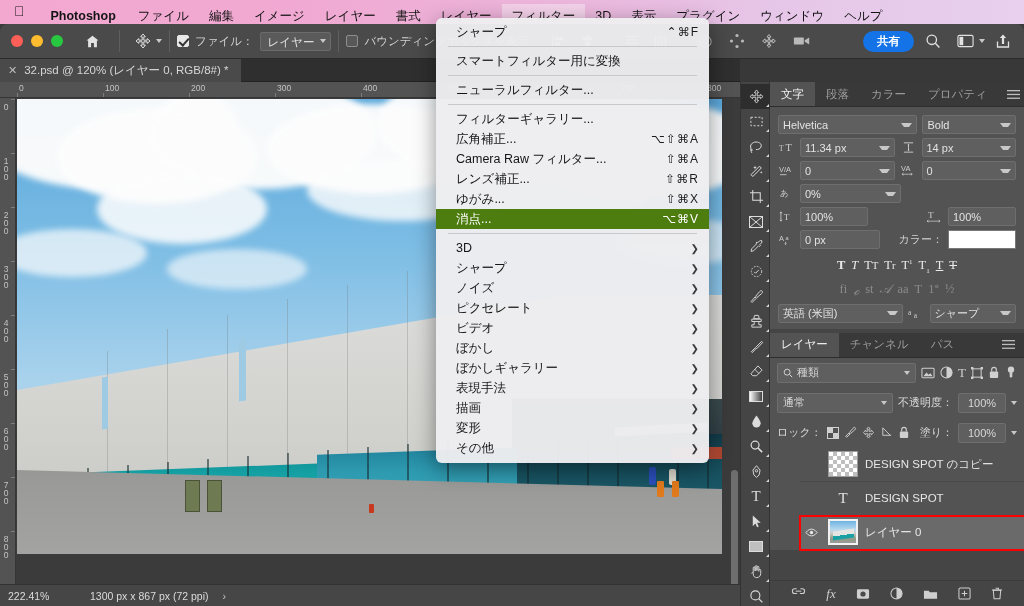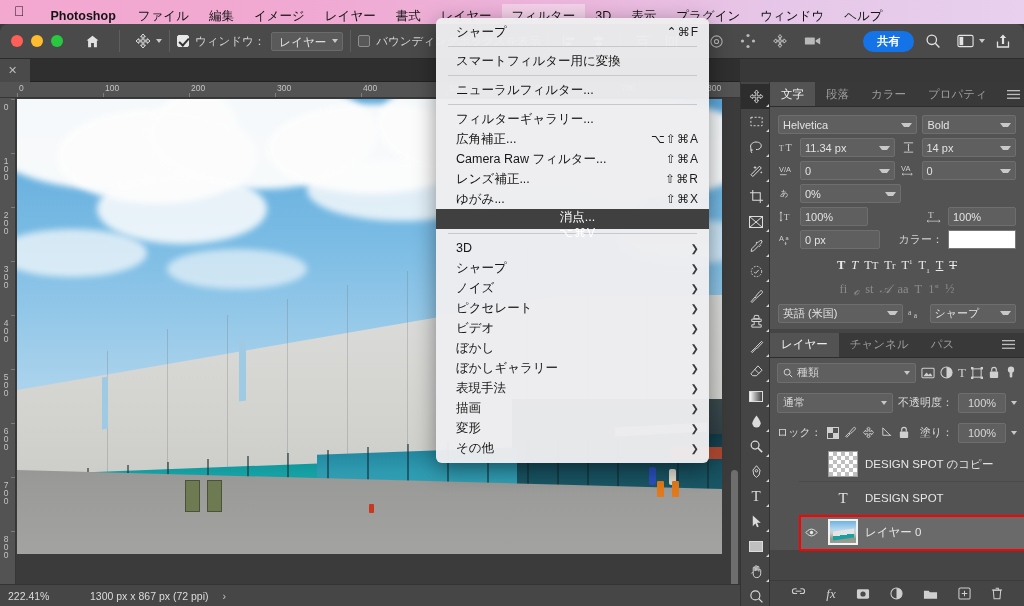--- a/index.html
+++ b/index.html
@@ -189,21 +189,21 @@
     border-radius: 6px;
     box-shadow: 0 6px 22px rgba(0,0,0,0.42);
     padding: 4px 0 5px 0;
     font-size: 12.5px; color: #151515;
     z-index: 60;
   }
   .menu .row {
     height: 20px; display: flex; align-items: center;
     padding: 0 10px 0 20px; white-space: nowrap; position: relative;
   }
-  .menu .row.sel { background: #404040; color: #fff; flex-direction: column; }
+  .menu .row.sel { background: #4d7c0f; color: #fff; }
   .menu .row .lbl { flex: 1; }
   .menu .row .sc { font-size: 12px; color: #1c1c1c; letter-spacing: 1px; }
   .menu .row.sel .sc { color: #fff; }
   .menu .row .arr { font-size: 10px; color: #3a3a3a; }
   .menu .divider { height: 1px; background: #c8c8cb; margin: 4px 12px 4px 12px; }
 
   
   .toolbar {
     position: absolute; right: 254px; top: 58px; width: 30px; height: 524px;
     background: #454545; border-left: 1px solid #333; border-right: 1px solid #333;
@@ -344,21 +344,21 @@
 
       <div class="opt-ico" style="padding:0 5px 0 8px;">
         <svg width="16" height="16" viewBox="0 0 16 16">
             <path d="M8 1 5.6 3.8h1.6v3.4H3.8V5.6L1 8l2.8 2.4V8.8h3.4v3.4H5.6L8 15l2.4-2.8H8.8V8.8h3.4v1.6L15 8l-2.8-2.4v1.6H8.8V3.8h1.6z" fill="none" stroke="#e0e0e0" stroke-width="1"></path>
           </svg>
       </div>
       <span class="cv"></span>
       <div class="sep"></div>
 
       <span class="chk on"></span>
-      <span class="opt-lbl" style="padding-left:6px;">ウィンドウ：</span>
+      <span class="opt-lbl" style="padding-left:6px;">ファイル：</span>
       <div class="mini-select" style="margin-left:6px;">
         <span>レイヤー</span>
         <span class="cv"></span>
       </div>
       <div class="sep"></div>
 
       <span class="chk"></span>
       <span class="opt-lbl" style="padding-left:6px;">バウンディングボックスを表示</span>
       <div class="sep"></div>
 
@@ -440,20 +440,21 @@
         <svg width="16" height="16" viewBox="0 0 16 16">
             <path d="M8 1.5 4.8 5h2.1v6h2.2V5h2.1z" fill="#e2e2e2"></path>
             <path d="M2.5 8.5v5.5h11V8.5" fill="none" stroke="#e2e2e2" stroke-width="1.3"></path>
           </svg>
       </div>
     </div>
 
     <div class="tabbar">
       <div class="doctab">
         <span class="x">✕</span>
+        <span>32.psd @ 120% (レイヤー 0, RGB/8#) *</span>
       </div>
     </div>
 
     <div class="canvas-wrap">
 
       <div class="ruler-h">
         <span class="tk" style="left:19px">0</span>
         <span class="tick" style="left:17px"></span>
         <span class="tk" style="left:105px">100</span>
         <span class="tick" style="left:103px"></span>

